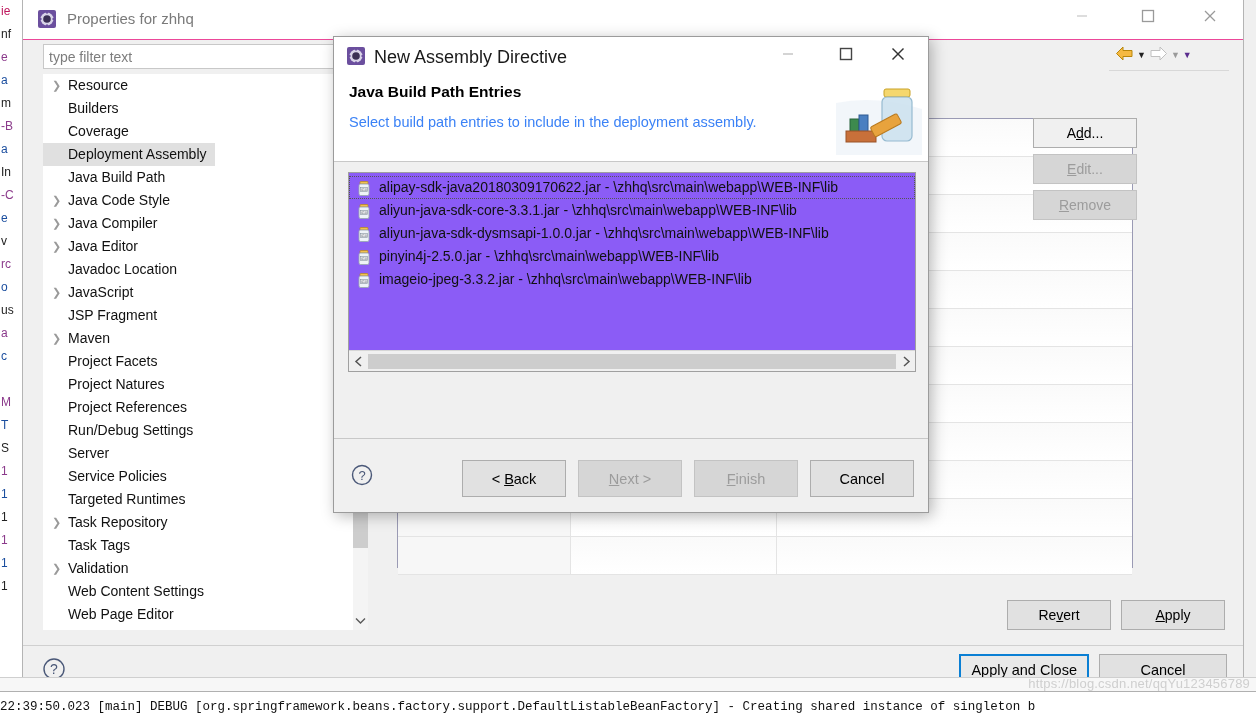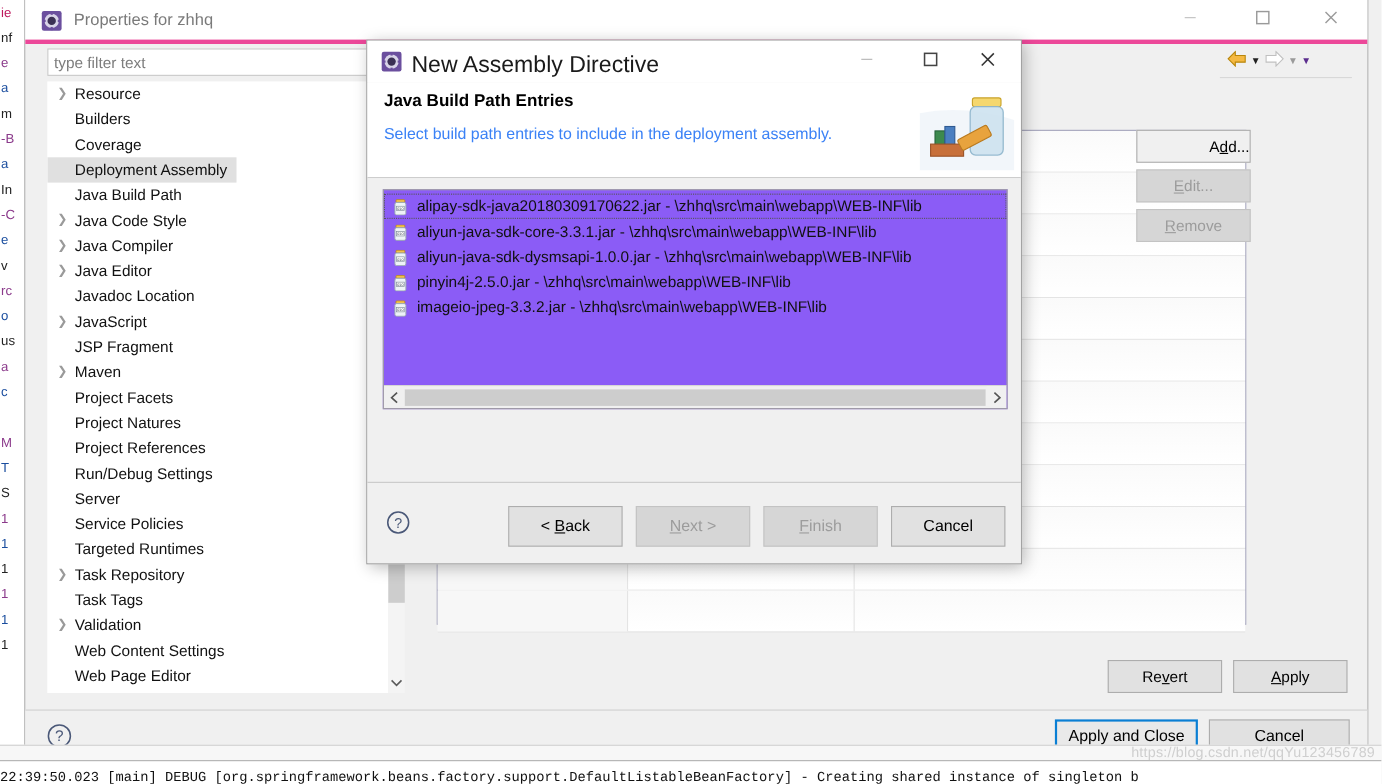--- a/index.html
+++ b/index.html
@@ -62,21 +62,21 @@
   
   .props-win {
     position: absolute; left: 22px; top: 0; width: 1222px; height: 694px;
     background: #f0f0f0;
     border: 1px solid #b4b4b4;
     border-top: none;
     box-shadow: 0 0 0 0 rgba(0,0,0,0);
   }
   .props-titlebar {
     position: relative; height: 40px; background: #ffffff;
-    border-bottom: 4px solid #ec4899;
+    border-bottom: 1px solid #ec4899;
   }
   .props-title-icon {
     position: absolute; left: 14px; top: 9px; width: 20px; height: 20px;
   }
   .props-title-text {
     position: absolute; left: 44px; top: 10px;
     font-size: 15px; color: #7a7a7a;
     font-family: "Liberation Sans", sans-serif;
   }
   .wbtn {
@@ -160,21 +160,21 @@
   .side-buttons {
     position: absolute; right: 8px; top: 44px; width: 104px;
   }
   .sbtn {
     width: 104px; height: 30px; margin-bottom: 6px;
     border: 1px solid #adadad; background: #e1e1e1;
     font-size: 14px; font-family: "Liberation Sans", sans-serif;
     display: flex; align-items: center; justify-content: center;
     color: #000;
   }
-  .sbtn.enabled { background: #f0f0f0; justify-content: flex-end; }
+  .sbtn.enabled { background: #f0f0f0; }
   .sbtn.disabled { color: #9c9c9c; background: #d6d6d6; border-color: #c3c3c3; }
   .sbtn u { text-decoration: underline; }
 
   .bottom-btn-row {
     position: absolute; right: 18px; top: 600px; width: 340px; height: 32px;
     display: flex; justify-content: flex-end; gap: 10px;
   }
   .btn {
     min-width: 104px; height: 30px;
     border: 1px solid #adadad; background: #e1e1e1;
@@ -207,21 +207,21 @@
     background: #f0f0f0;
     border: 1px solid #9b9b9b;
     box-shadow: 3px 3px 14px rgba(0,0,0,0.28);
   }
   .dlg-titlebar {
     position: relative; height: 38px; background: #ffffff;
   }
   .dlg-title-icon { position: absolute; left: 12px; top: 9px; width: 20px; height: 20px; }
   .dlg-title-text {
     position: absolute; left: 40px; top: 10px;
-    font-size: 21px; color: #1a1a1a;
+    font-size: 18px; color: #1a1a1a;
   }
   .dlg-wbtn {
     position: absolute; top: 0; width: 45px; height: 34px;
     display: flex; align-items: center; justify-content: center;
   }
   .dlg-min { right: 118px; color: #b5b5b5; }
   .dlg-max { right: 60px; color: #333; }
   .dlg-close { right: 8px; color: #333; }
 
   .dlg-header {

